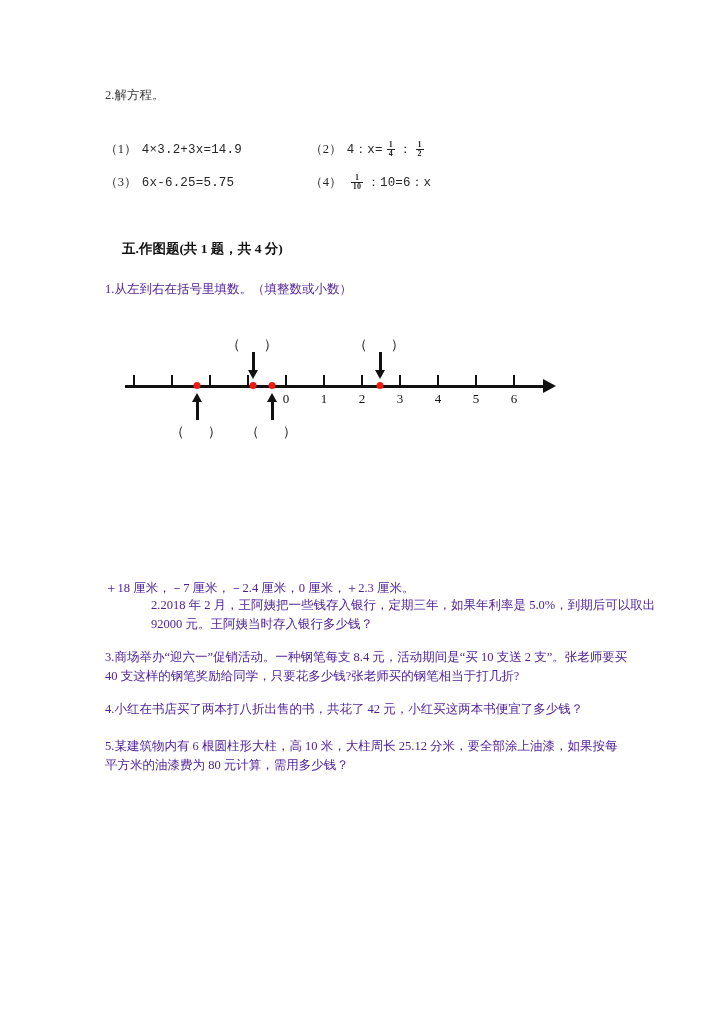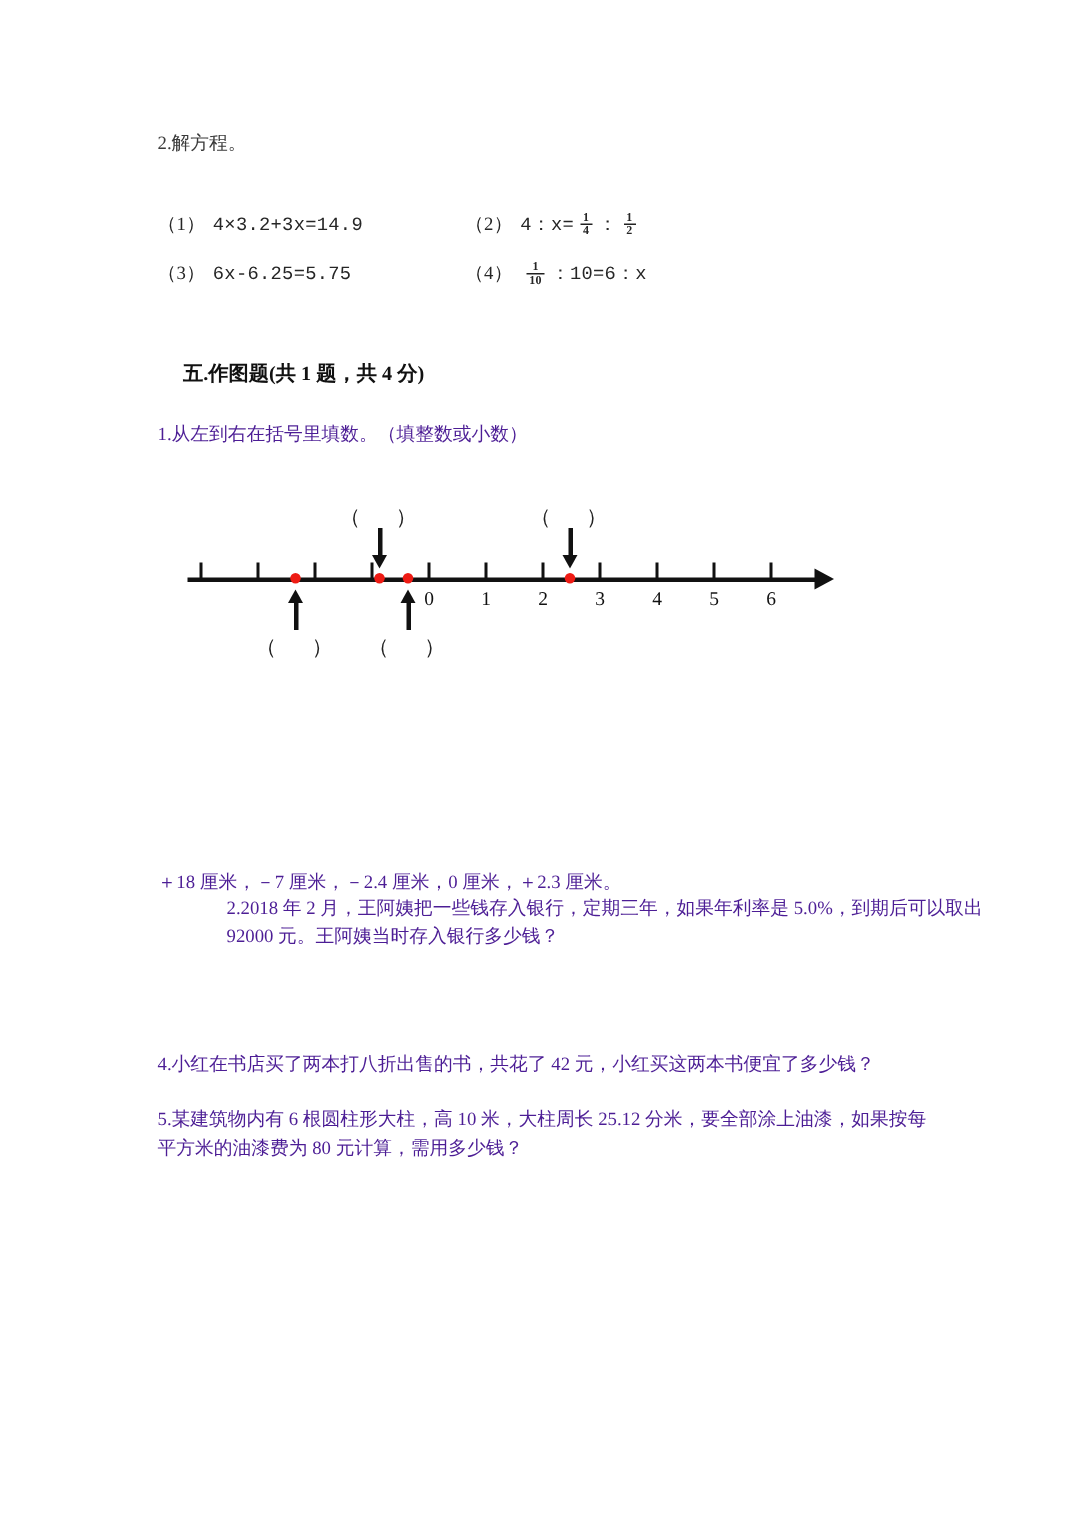--- a/index.html
+++ b/index.html
@@ -311,18 +311,19 @@
 
     <div class="nl-paren" style="left:96px;  top:93px">（         ）</div>
     <div class="nl-paren" style="left:171px; top:93px">（         ）</div>
   </div>
 
 
   <div class="q6-1b qline">＋18 厘米，－7 厘米，－2.4 厘米，0 厘米，＋2.3 厘米。</div>
 
   <div class="q6-2 qline">2.2018 年 2 月，王阿姨把一些钱存入银行，定期三年，如果年利率是 5.0%，到期后可以取出 92000 元。王阿姨当时存入银行多少钱？</div>
 
+  <div class="q6-3 qline">3.商场举办“迎六一”促销活动。一种钢笔每支 8.4 元，活动期间是“买 10 支送 2 支”。张老师要买 40 支这样的钢笔奖励给同学，只要花多少钱?张老师买的钢笔相当于打几折?</div>
 
   <div class="q6-4 qline">4.小红在书店买了两本打八折出售的书，共花了 42 元，小红买这两本书便宜了多少钱？</div>
 
   <div class="q6-5 qline">5.某建筑物内有 6 根圆柱形大柱，高 10 米，大柱周长 25.12 分米，要全部涂上油漆，如果按每平方米的油漆费为 80 元计算，需用多少钱？</div>
 
 </div>
 
 </body></html>

